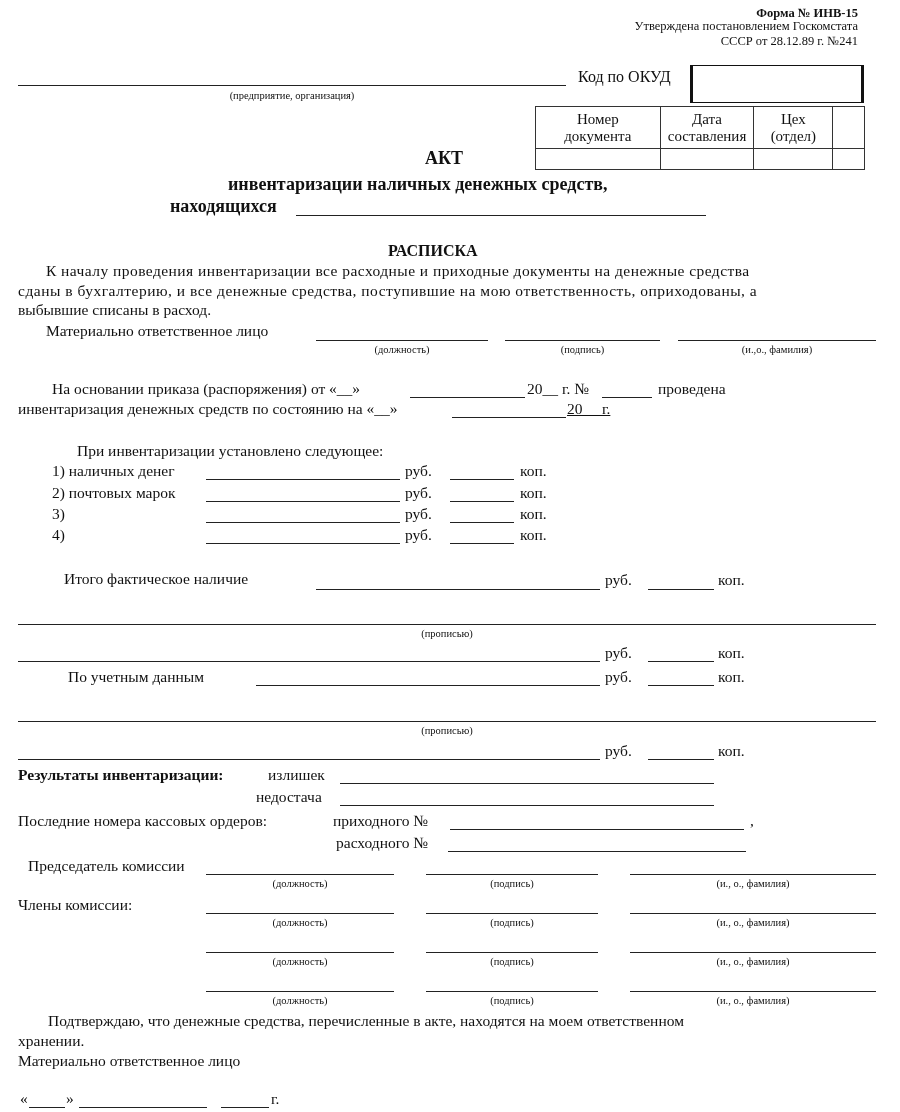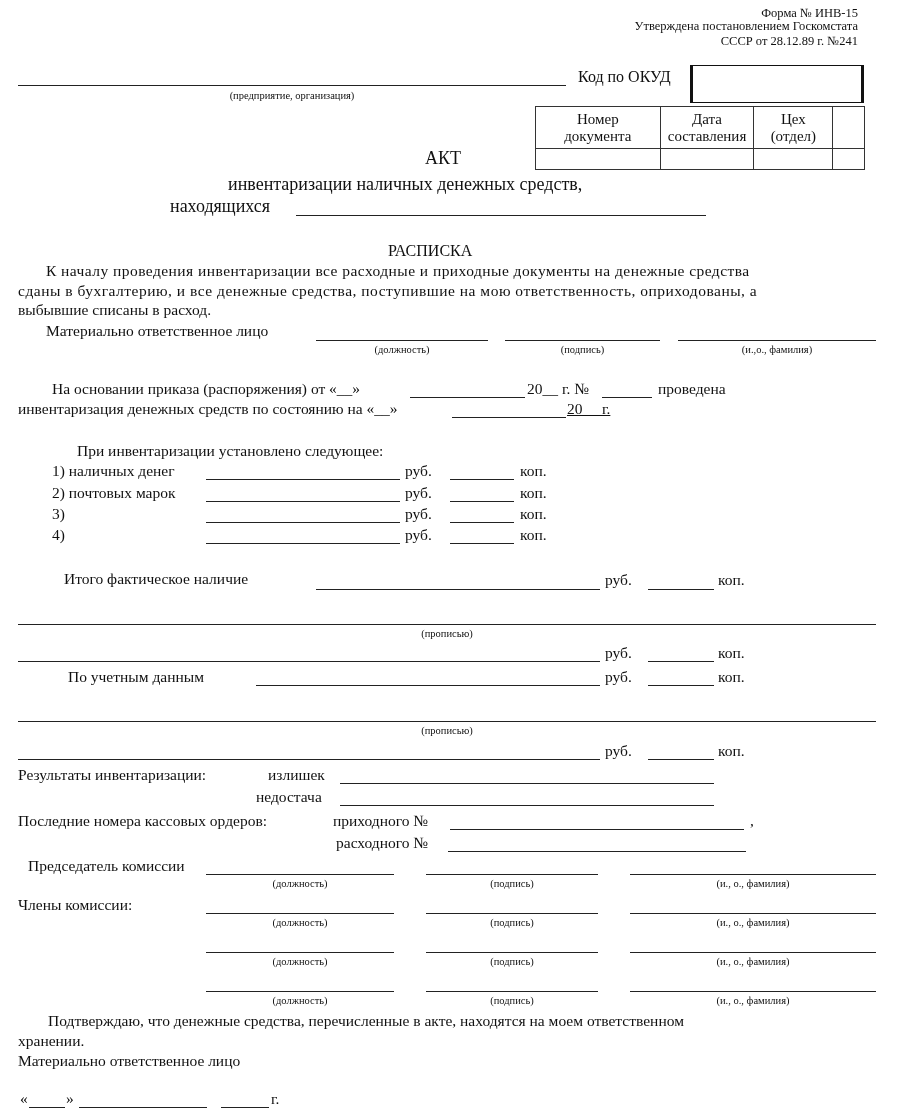--- a/index.html
+++ b/index.html
@@ -1,20 +1,20 @@
 <!DOCTYPE html>
 <html><head>
 <meta charset="utf-8">
 <style>
   html, body { margin: 0; padding: 0; background: #ffffff; }
   body { width: 900px; height: 1112px; position: relative; overflow: hidden;
          font-family: "Liberation Serif", "DejaVu Serif", serif; color: #111; }
   .abs { position: absolute; }
   .t { font-size: 15.5px; white-space: nowrap; line-height: 18px; }
-  .b { font-weight: normal; }
+  .b { font-weight: bold; }
   .ln { position: absolute; border-bottom: 1.4px solid #222; height: 0; }
   .caption { position: absolute; font-size: 10.5px; text-align: center; white-space: nowrap; }
   table.doc { position: absolute; border-collapse: collapse; }
   table.doc td { border: 1.3px solid #333; text-align: center; font-size: 15px; line-height: 17px; padding: 0; }
   .okud-box { position: absolute; border: 1.5px solid #111; border-left-width: 3px; border-right-width: 3px; }
 </style>
 </head>
 <body>
 
 <div class="abs t b" style="right:42px; top:4px; font-size:12.5px;">Форма № ИНВ-15</div>

